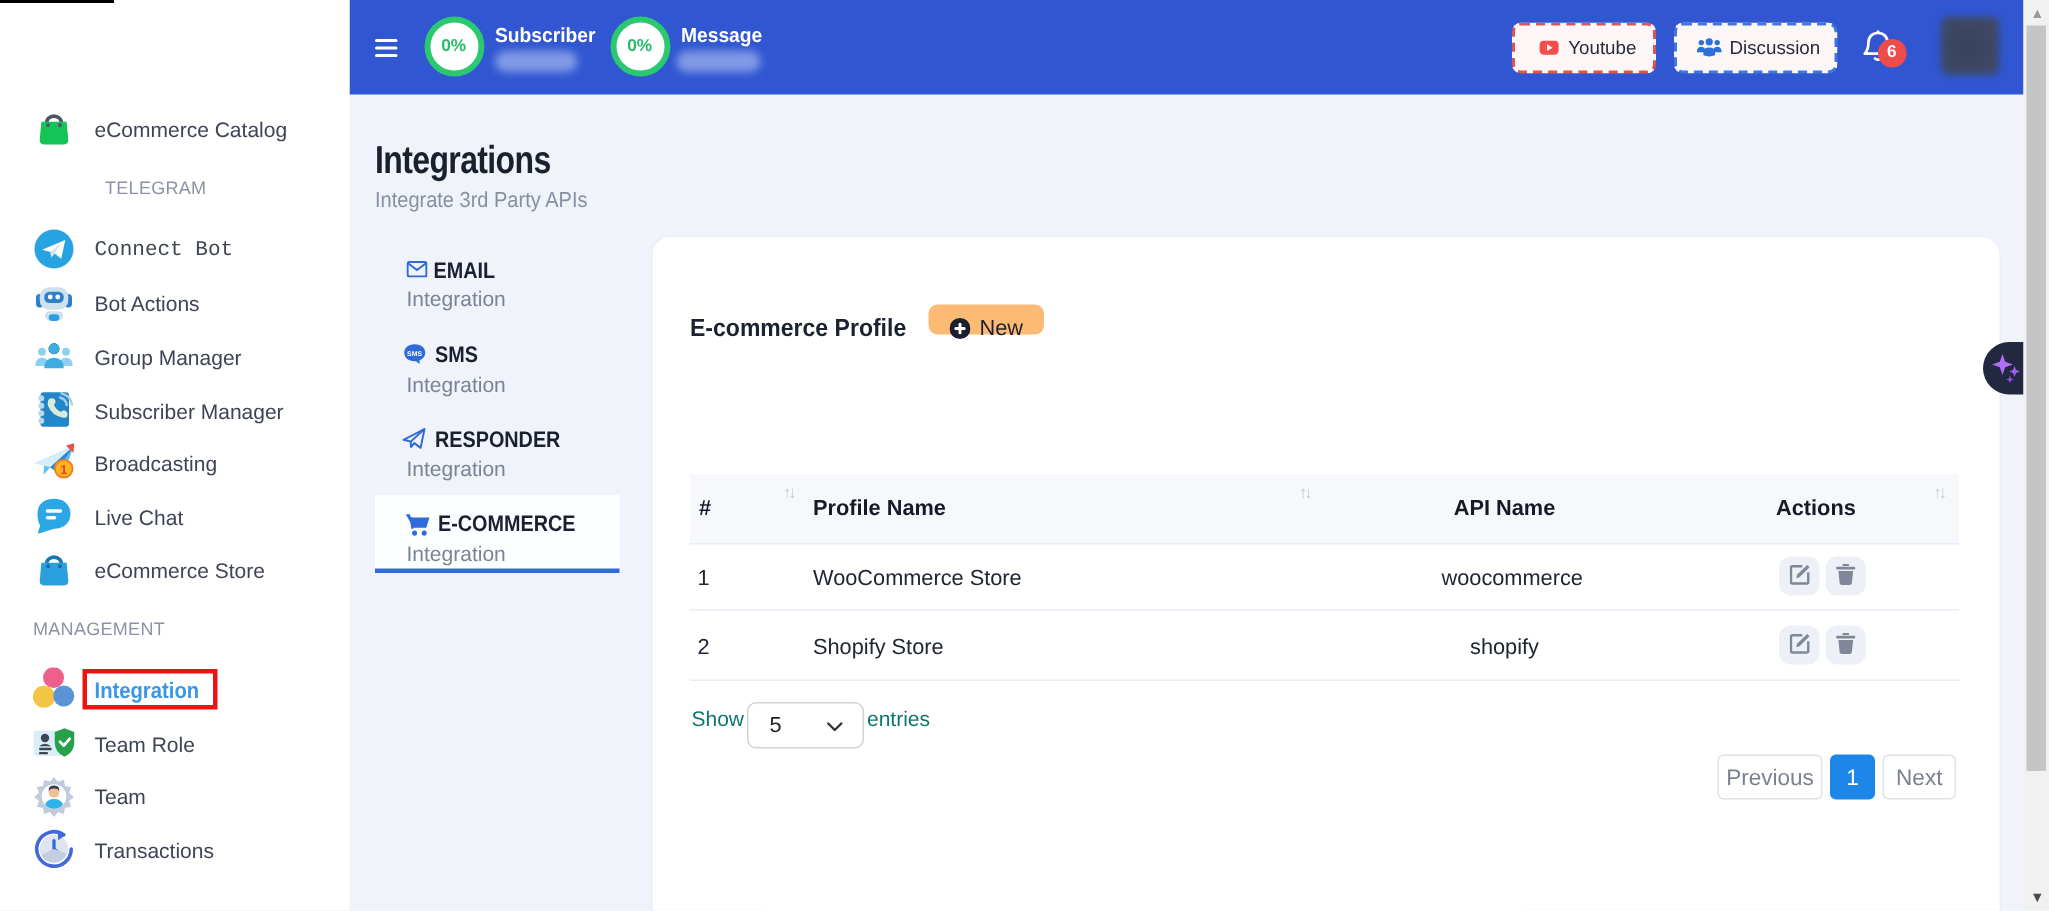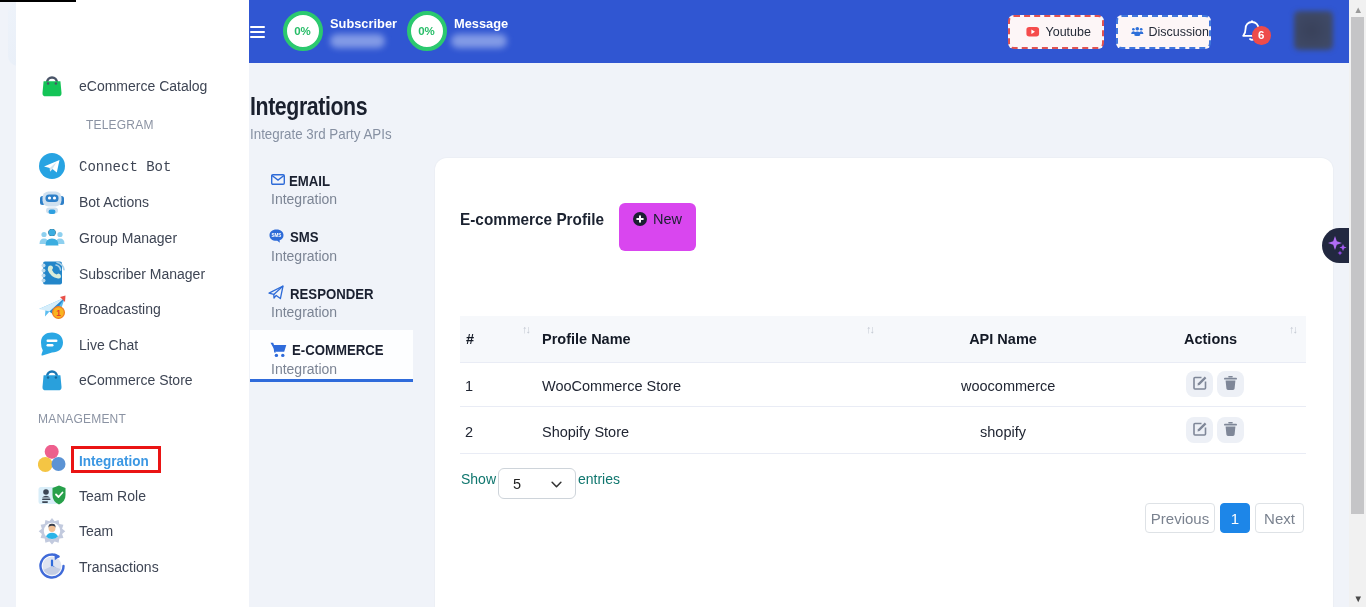--- a/index.html
+++ b/index.html
@@ -1,21 +1,21 @@
 <!DOCTYPE html>
 <html><head>
 <meta charset="utf-8">
 <style>
 * { margin:0; padding:0; box-sizing:border-box; }
 html,body { width:1366px; height:607px; overflow:hidden; font-family:"Liberation Sans", sans-serif; background:#f0f3f9; }
 .abs { position:absolute; }
 #stage { position:relative; width:1366px; height:607px; }
 
 
-#sidebar { left:16px; top:0; width:233px; height:607px; background:#ffffff; z-index:5; }
+#sidebar { left:0; top:0; width:233px; height:607px; background:#ffffff; z-index:5; }
 #topline { left:0; top:0; width:76px; height:2px; background:#000; z-index:9; }
 #logoblob { left:8px; top:2px; width:70px; height:64px; background:linear-gradient(135deg,#eef3fa 0%,#e9eff8 55%,#f6f9fd 100%); border-radius:10px; }
 #logoblob2 { left:40px; top:28px; width:80px; height:72px; background:linear-gradient(160deg,#f2f6fc 0%,#fdfefe 100%); border-radius:24px; }
 .slabel { left:22px; color:#8b93a3; font-size:12px; letter-spacing:0.2px; }
 .mitem { left:63px; color:#3e4554; font-size:14px; }
 .micon { left:22px; width:28px; height:28px; }
 .micon svg { width:28px; height:28px; display:block; }
 
 
 #topbar { left:233px; top:0; width:1116px; height:63px; background:#3056d2; }
@@ -31,21 +31,21 @@
 #pagesub { left:250px; top:126px; font-size:14.5px; color:#8690a2; transform:scaleX(0.92); transform-origin:0 0; }
 
 
 .sn-title { font-size:15px; font-weight:bold; color:#1a2030; transform:scaleX(0.88); transform-origin:0 0; }
 .sn-sub { font-size:14px; color:#7b8494; }
 #sn-active { left:250px; top:330px; width:163px; height:52px; background:#fdfeff; border-bottom:3.5px solid #2f6bdb; }
 
 
 #card { left:435px; top:158px; width:898px; height:470px; background:#fff; border-radius:12px; box-shadow:0 0 0 1px #eceff5; }
 #cardtitle { left:25px; top:52px; font-size:16.5px; font-weight:bold; color:#1b2230; transform:scaleX(0.93); transform-origin:0 0; }
-#newbtn { left:184px; top:45px; width:77px; height:48px; background:#d946ef; border-radius:6px; font-size:14.5px; color:#1a2030; }
+#newbtn { left:184px; top:45px; width:77px; height:20px; background:#fdba74; border-radius:6px; font-size:14.5px; color:#1a2030; }
 #search { left:25px; top:106px; width:139px; height:47px; border:1px solid #dfe3e8; border-radius:8px; font-size:14.5px; color:#98a0af; padding:15px 0 0 15px; }
 #thead { left:25px; top:158px; width:846px; height:46px; background:#f6f8fb; }
 .th { font-size:14.5px; font-weight:bold; color:#141a26; }
 .sorti { color:#c3c8d2; font-size:11px; letter-spacing:-2px; }
 .td { font-size:14.5px; color:#212633; }
 .rowline { left:25px; width:846px; height:1px; background:#e9ecf5; }
 .abtn { width:27px; height:26px; background:#edf0f6; border-radius:8px; }
 .abtn svg { display:block; margin:5px auto 0; }
 
 
@@ -221,21 +221,21 @@
     <div class="abs tpill" style="left:218px; top:33.5px; width:56px;"></div>
 
     <div class="abs hbtn" style="left:775px; top:15px; width:96px; border:2px dashed #e05252;">
       <svg style="margin-left:16px" width="13.5" height="9.5" viewBox="0 0 16 12">
           <rect x="0" y="0" width="16" height="12" rx="3.5" fill="#f54c4c"></rect>
           <path d="M6.3 3.2 L10.8 6 L6.3 8.8 Z" fill="#fff"></path>
         </svg>
       <span style="margin-left:6px">Youtube</span>
     </div>
 
-    <div class="abs hbtn" style="left:883px; top:14.5px; width:95px; border:2px dashed #4077dd;">
+    <div class="abs hbtn" style="left:883px; top:14.5px; width:109px; border:2px dashed #4077dd;">
       <svg style="margin-left:13px" width="17" height="13" viewBox="0 0 17 13">
         <circle cx="3.2" cy="3.4" r="1.8" fill="#2e70d9"></circle>
           <circle cx="13.8" cy="3.4" r="1.8" fill="#2e70d9"></circle>
         <path d="M0.2 9.8 q0.2 -3.6 3 -3.6 q1.6 0 2.4 1.2 l0 2.4 z" fill="#2e70d9"></path>
         <path d="M16.8 9.8 q-0.2 -3.6 -3 -3.6 q-1.6 0 -2.4 1.2 l0 2.4 z" fill="#2e70d9"></path>
         <circle cx="8.5" cy="2.9" r="2.4" fill="#2e70d9"></circle>
         <path d="M4.6 9.9 q0 -3.3 3.9 -3.3 q3.9 0 3.9 3.3 l0 2 q-3.9 1.5 -7.8 0 z" fill="#2e70d9"></path>
       </svg>
       <span style="margin-left:5px">Discussion</span>
     </div>

